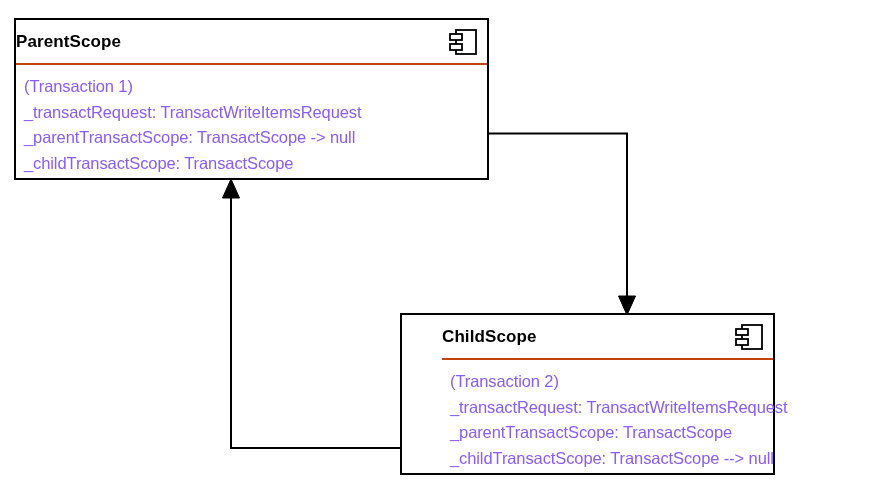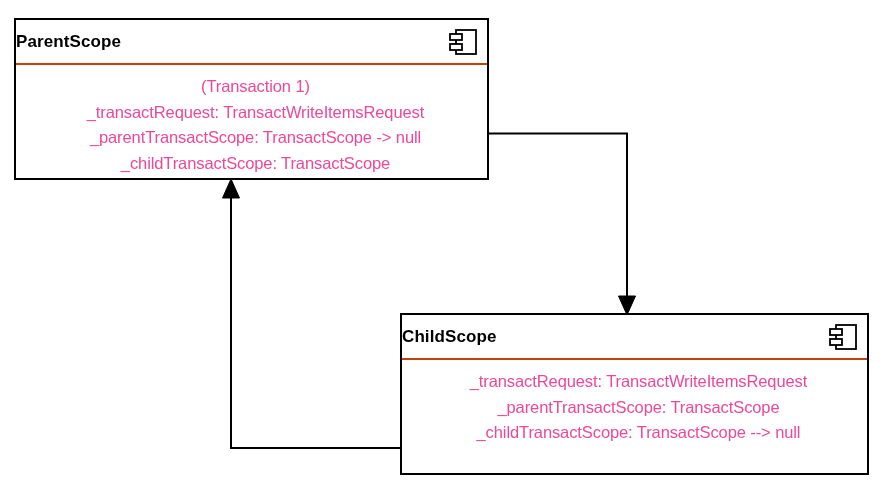--- a/index.html
+++ b/index.html
@@ -49,25 +49,24 @@
     transform: translateY(-50%);
     width: 30px;
     height: 30px;
   }
   .uml-body {
     box-sizing: border-box;
     padding: 9px 0 4px 8px;
   }
   .uml-line {
     font-size: 16.5px;
-    color: #ec4899;
+    color: #8b5cf6;
     line-height: 25.5px;
     white-space: nowrap;
     letter-spacing: -0.1px;
-    text-align: center;
   }
   .arrow-svg {
     position: absolute;
     left: 0;
     top: 0;
     overflow: visible;
     z-index: 2;
   }
 </style>
 </head>
@@ -95,29 +94,30 @@
       </svg>
     </div>
     <div class="uml-body">
       <div class="uml-line">(Transaction 1)</div>
       <div class="uml-line">_transactRequest: TransactWriteItemsRequest</div>
       <div class="uml-line">_parentTransactScope: TransactScope -&gt; null</div>
       <div class="uml-line">_childTransactScope: TransactScope</div>
     </div>
   </div>
 
-  <div class="uml-box" style="left:400px; top:313px; width:469px; height:162px;">
+  <div class="uml-box" style="left:400px; top:313px; width:375px; height:162px;padding-left:40px;">
     <div class="uml-header">
       <span class="uml-title">ChildScope</span>
       <svg class="component-icon" viewBox="0 0 30 30" aria-hidden="true">
         <rect x="8" y="3" width="20" height="24" fill="#ffffff" stroke="#000000" stroke-width="1.8"></rect>
         <rect x="2" y="7" width="12" height="6" fill="#ffffff" stroke="#000000" stroke-width="1.8"></rect>
         <rect x="2" y="17" width="12" height="6" fill="#ffffff" stroke="#000000" stroke-width="1.8"></rect>
       </svg>
     </div>
     <div class="uml-body">
+      <div class="uml-line">(Transaction 2)</div>
       <div class="uml-line">_transactRequest: TransactWriteItemsRequest</div>
       <div class="uml-line">_parentTransactScope: TransactScope</div>
       <div class="uml-line">_childTransactScope: TransactScope --&gt; null</div>
     </div>
   </div>
 
 </div>
 
 </body></html>

